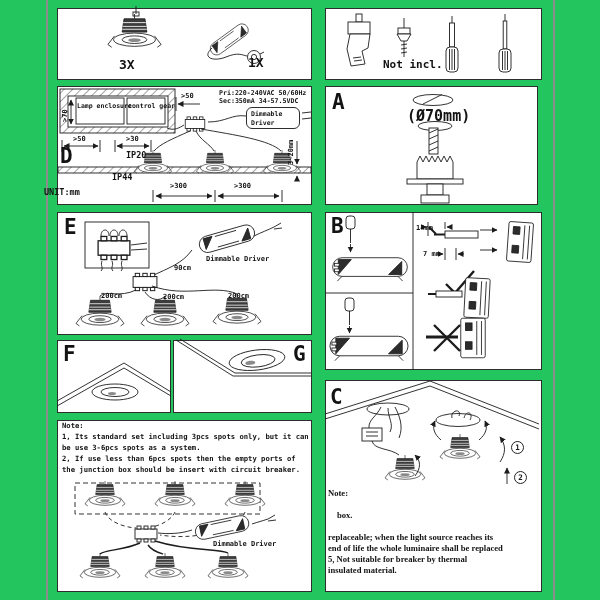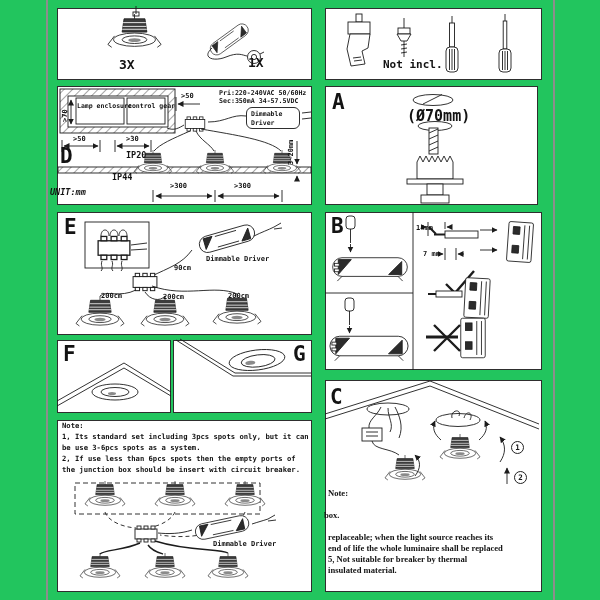--- a/index.html
+++ b/index.html
@@ -347,21 +347,21 @@
   <div class="drvbox" style="left:246px;top:107px;width:54px;height:22px;">Dimmable Driver</div>
   <div class="lbl dim rot" style="left:61px;top:122px;">&gt;70</div>
   <div class="lbl dim" style="left:181px;top:92px;">&gt;50</div>
   <div class="lbl dim" style="left:73px;top:135px;">&gt;50</div>
   <div class="lbl dim" style="left:126px;top:135px;">&gt;30</div>
   <div class="lbl ip" style="left:126px;top:151px;">IP20</div>
   <div class="lbl ip" style="left:112px;top:173px;">IP44</div>
   <div class="lbl dim" style="left:170px;top:182px;">&gt;300</div>
   <div class="lbl dim" style="left:234px;top:182px;">&gt;300</div>
   <div class="lbl dim rot" style="left:287px;top:165px;">3~20mm</div>
-  <div class="lbl unit" style="left:50px;top:188px;font-style:italic;">UNIT:mm</div>
+  <div class="lbl unit" style="left:44px;top:188px;">UNIT:mm</div>
 
   <div class="lbl biglt" style="left:332px;top:90px;">A</div>
   <div class="lbl" style="left:407px;top:108px;width:58px;text-align:center;font-size:15px;">(Ø70mm)</div>
 
   <div class="lbl biglt" style="left:64px;top:215px;">E</div>
   <div class="lbl dim" style="left:206px;top:255px;">Dimmable Driver</div>
   <div class="lbl dim" style="left:174px;top:264px;">90cm</div>
   <div class="lbl dim" style="left:101px;top:292px;">200cm</div>
   <div class="lbl dim" style="left:163px;top:293px;">200cm</div>
   <div class="lbl dim" style="left:228px;top:292px;">200cm</div>
@@ -377,19 +377,19 @@
   <div class="lbl note1" style="left:62px;top:433px;">1, Its standard set including 3pcs spots only, but it can</div>
   <div class="lbl note1" style="left:62px;top:444px;">be use 3-6pcs spots as a system.</div>
   <div class="lbl note1" style="left:62px;top:455px;">2, If use less than 6pcs spots then the empty ports of</div>
   <div class="lbl note1" style="left:62px;top:466px;">the junction box should be insert with circuit breaker.</div>
   <div class="lbl dim" style="left:213px;top:540px;">Dimmable Driver</div>
 
   <div class="lbl biglt" style="left:330px;top:385px;">C</div>
   <div class="circ" style="left:511px;top:441px;">1</div>
   <div class="circ" style="left:514px;top:471px;">2</div>
   <div class="lbl serif" style="left:328px;top:488px;">Note:</div>
-  <div class="lbl serif" style="left:324px;top:510px;text-align:center;">box.</div>
+  <div class="lbl serif" style="left:337px;top:510px;text-align:center;">box.</div>
   <div class="lbl serif" style="left:328px;top:543px;">end of life the whole luminaire shall be replaced</div>
   <div class="lbl serif" style="left:328px;top:532px;">replaceable; when the light source reaches its</div>
   <div class="lbl serif" style="left:328px;top:554px;">5, Not suitable for breaker by thermal</div>
   <div class="lbl serif" style="left:328px;top:565px;">insulated material.</div>
 
 </div>
 
 </body></html>

